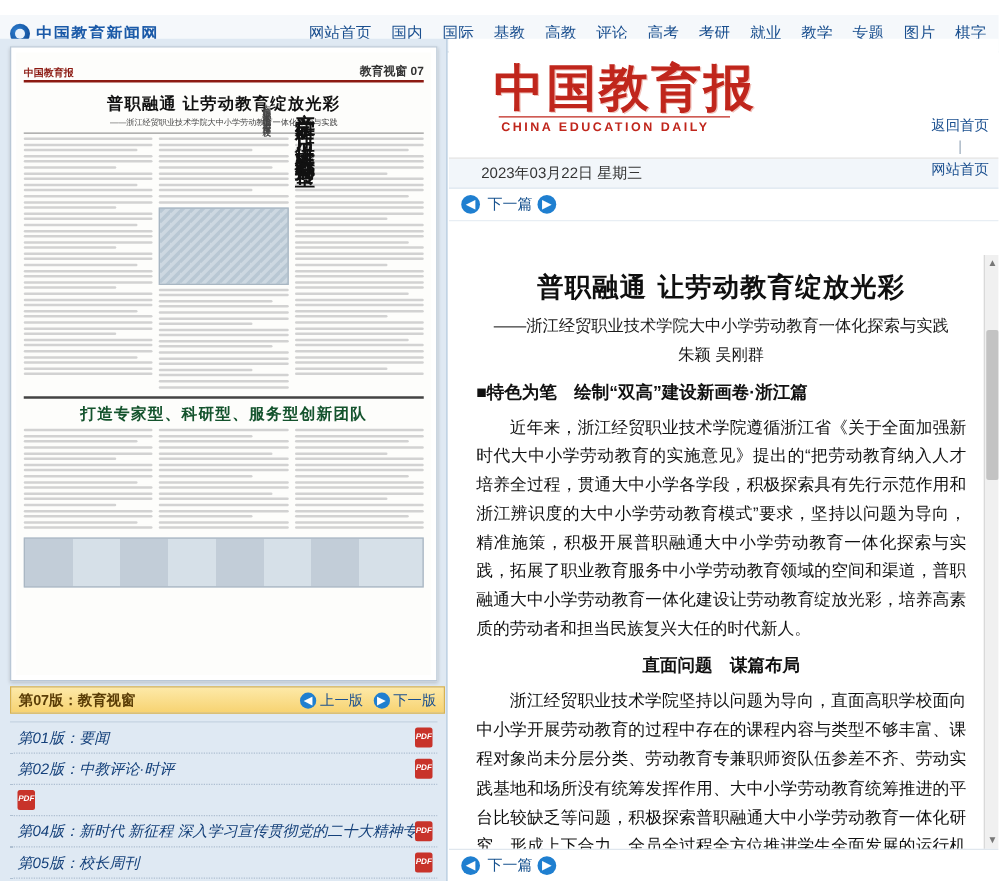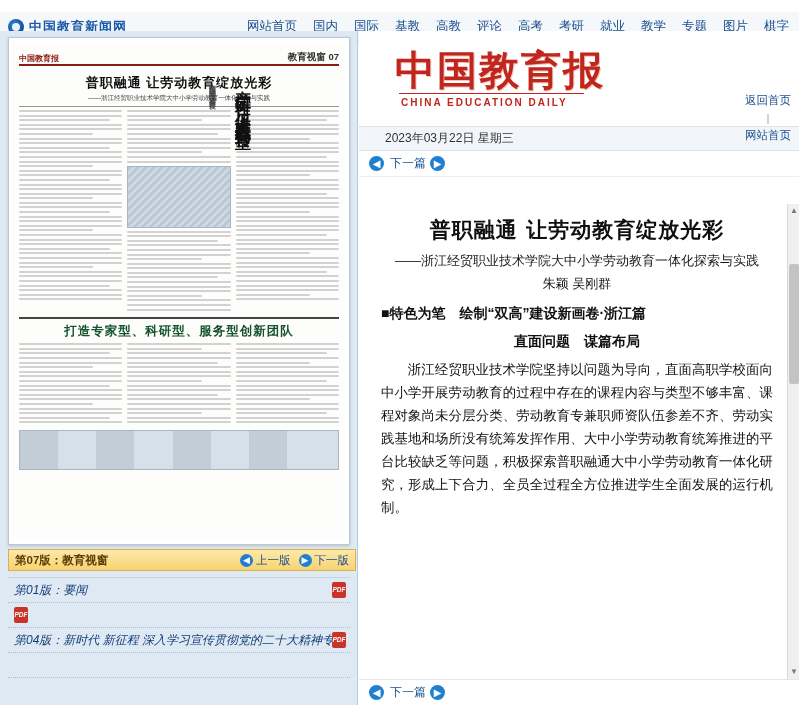--- a/index.html
+++ b/index.html
@@ -590,24 +590,32 @@
         </span>
       </span>
     </div>
 
     <div class="ed-list">
       <div class="ed-row">
         <span class="name">第01版：要闻</span>
         <span class="pdf-icon">PDF</span>
       </div>
       <div class="ed-row">
+        <span class="name">第02版：中教评论·时评</span>
+        <span class="pdf-icon">PDF</span>
+      </div>
+      <div class="ed-row">
         <span class="pdf-icon">PDF</span>
       </div>
       <div class="ed-row">
         <span class="name">第04版：新时代 新征程 深入学习宣传贯彻党的二十大精神专刊</span>
+        <span class="pdf-icon">PDF</span>
+      </div>
+      <div class="ed-row">
+        <span class="name">第05版：校长周刊</span>
         <span class="pdf-icon">PDF</span>
       </div>
       <div class="ed-row">
         
         
       </div>
 
     </div>
   </div>
 
@@ -635,20 +643,21 @@
         <span class="arrow-circ">▶</span>
       </span>
     </div>
 
     <div class="article">
       <div class="art-title">普职融通 让劳动教育绽放光彩</div>
       <div class="art-sub">——浙江经贸职业技术学院大中小学劳动教育一体化探索与实践</div>
       <div class="art-author">朱颖 吴刚群</div>
 
       <div class="art-h">■特色为笔　绘制“双高”建设新画卷·浙江篇</div>
+      <p class="art-p">近年来，浙江经贸职业技术学院遵循浙江省《关于全面加强新时代大中小学劳动教育的实施意见》提出的“把劳动教育纳入人才培养全过程，贯通大中小学各学段，积极探索具有先行示范作用和浙江辨识度的大中小学劳动教育模式”要求，坚持以问题为导向，精准施策，积极开展普职融通大中小学劳动教育一体化探索与实践，拓展了职业教育服务中小学劳动教育领域的空间和渠道，普职融通大中小学劳动教育一体化建设让劳动教育绽放光彩，培养高素质的劳动者和担当民族复兴大任的时代新人。</p>
 
       <div class="art-h center">直面问题　谋篇布局</div>
       <p class="art-p">浙江经贸职业技术学院坚持以问题为导向，直面高职学校面向中小学开展劳动教育的过程中存在的课程内容与类型不够丰富、课程对象尚未分层分类、劳动教育专兼职师资队伍参差不齐、劳动实践基地和场所没有统筹发挥作用、大中小学劳动教育统筹推进的平台比较缺乏等问题，积极探索普职融通大中小学劳动教育一体化研究，形成上下合力、全员全过程全方位推进学生全面发展的运行机制。</p>
 
     </div>
 
     <div class="scrollbar">
       <div class="scroll-arrow" style="top:2px">▲</div>
       <div class="scroll-thumb"></div>
       <div class="scroll-arrow" style="bottom:2px">▼</div>

